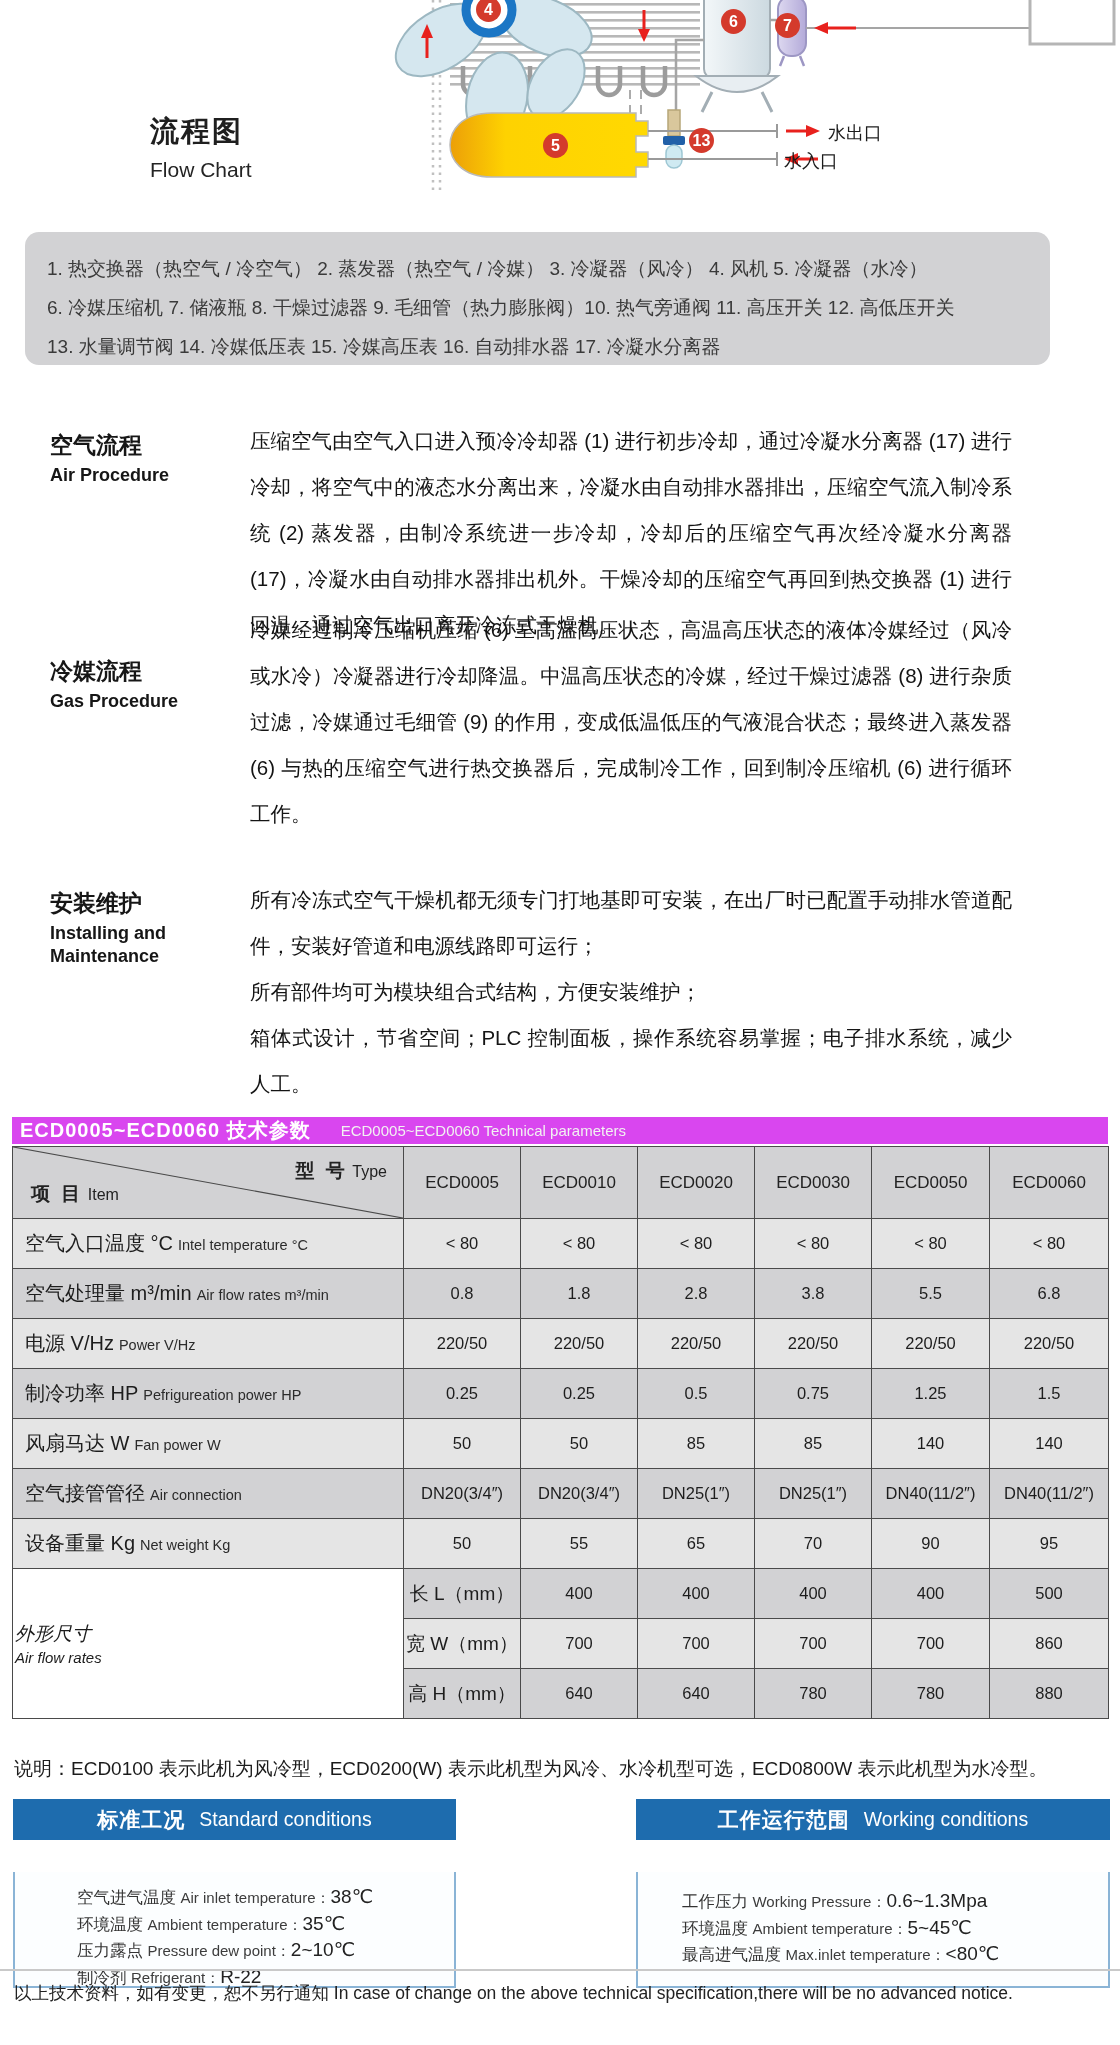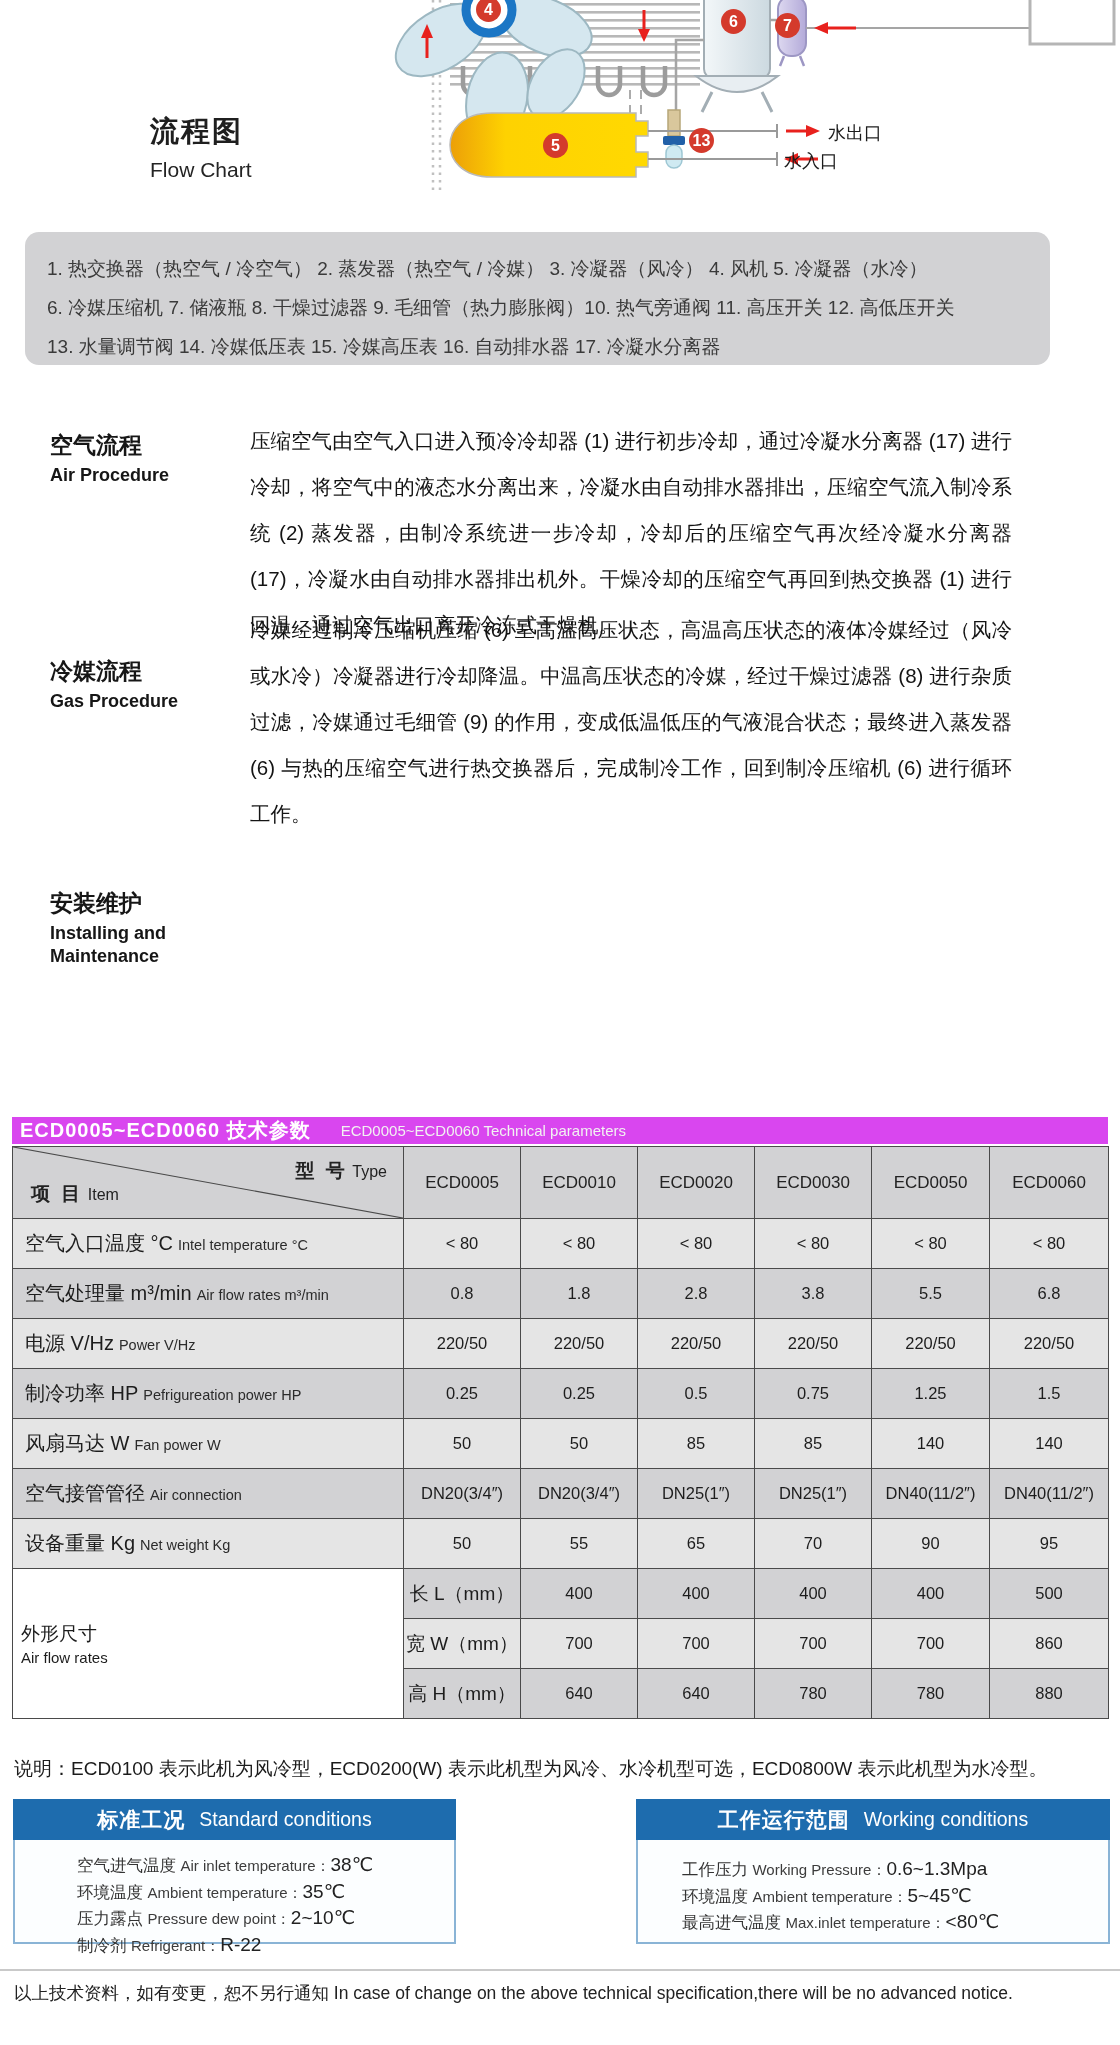--- a/index.html
+++ b/index.html
@@ -45,36 +45,36 @@
   .diag{position:absolute;left:0;top:0;width:100%;height:100%;}
   .corner-type{position:absolute;top:11px;right:16px;font-size:16px;color:#222;}
   .corner-type b{font-size:19px;font-weight:bold;letter-spacing:3px;}
   .corner-item{position:absolute;bottom:11px;left:18px;font-size:16px;color:#222;}
   .corner-item b{font-size:19px;font-weight:bold;letter-spacing:3px;}
   td.model{text-align:center;font-size:17px;color:#222;}
   td.item{padding-left:12px;color:#1d1d1d;white-space:nowrap;overflow:hidden;}
   .i-zh{font-size:20px;}
   .i-en{font-size:14.5px;color:#2b2b2b;margin-left:5px;}
   td.val{text-align:center;font-size:16.5px;color:#1d1d1d;}
-  td.dim-head{background:#ffffff !important;padding-left:8px;}
+  td.dim-head{background:#ffffff !important;padding-left:2px;font-style:italic;}
   .dh-zh{font-size:19px;display:block;}
   .dh-en{font-size:15px;display:block;margin-top:2px;}
   td.dim-label{text-align:center;font-size:19px;color:#1d1d1d;}
 
   
   .note{position:absolute;left:14px;top:1756px;width:1095px;font-size:19px;color:#1b1b1b;}
 
   
   .cond{position:absolute;top:1799px;}
   .cond-head{height:41px;background:#1e6cae;color:#fff;display:flex;justify-content:center;
              align-items:center;gap:14px;}
   .ch-zh{font-size:21px;font-weight:bold;letter-spacing:1px;}
   .ch-en{font-size:19.5px;}
   .cond-body{border:2px solid #8ab4d6;border-top:none;background:#fcfeff;box-sizing:border-box;
-             height:104px;padding-top:12px;}
+             height:116px;padding-top:12px;margin-top:32px;}
   .c-row{line-height:25.5px;white-space:nowrap;}
   .c-zh{font-size:16.5px;color:#333;}
   .c-en{font-size:15px;color:#3c3c3c;}
   .c-val{font-size:19px;color:#222;}
 
   
   .divider{position:absolute;left:0;top:1969px;width:1120px;height:2px;background:#c9c9c9;}
   .footer-note{position:absolute;left:14px;top:1981px;width:1100px;font-size:17.5px;color:#222;}
 </style>
 </head>
@@ -190,20 +190,25 @@
 
   <div class="sec-label" style="top:656px;">
     <div class="sec-zh">冷媒流程</div>
     <div class="sec-en">Gas Procedure</div>
   </div>
   <div class="sec-body" style="top:607px;">冷媒经过制冷压缩机压缩 (6) 呈高温高压状态，高温高压状态的液体冷媒经过（风冷或水冷）冷凝器进行冷却降温。中温高压状态的冷媒，经过干燥过滤器 (8) 进行杂质过滤，冷媒通过毛细管 (9) 的作用，变成低温低压的气液混合状态；最终进入蒸发器 (6) 与热的压缩空气进行热交换器后，完成制冷工作，回到制冷压缩机 (6) 进行循环工作。</div>
 
   <div class="sec-label" style="top:888px;">
     <div class="sec-zh">安装维护</div>
     <div class="sec-en">Installing and Maintenance</div>
+  </div>
+  <div class="sec-body" style="top:877px;">
+    <div>所有冷冻式空气干燥机都无须专门打地基即可安装，在出厂时已配置手动排水管道配件，安装好管道和电源线路即可运行；</div>
+    <div>所有部件均可为模块组合式结构，方便安装维护；</div>
+    <div>箱体式设计，节省空间；PLC 控制面板，操作系统容易掌握；电子排水系统，减少人工。</div>
   </div>
 
   <div class="bar">
     <span class="bar-zh">ECD0005~ECD0060 技术参数</span>
     <span class="bar-en">ECD0005~ECD0060 Technical parameters</span>
   </div>
 
   <table class="spec">
     <colgroup>
       <col style="width:391px">

